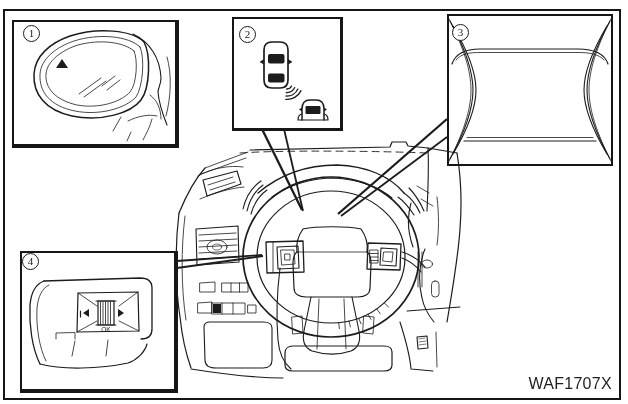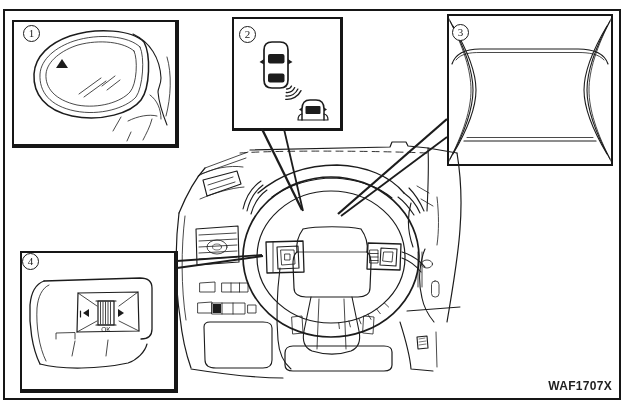--- a/index.html
+++ b/index.html
@@ -18,21 +18,21 @@
   .art .fill{fill:#1c1c1c;stroke:none;}
   .art .w15{stroke-width:1.5;} .art .w17{stroke-width:1.7;} .art .w13{stroke-width:1.3;}
   .art .w12{stroke-width:1.2;} .art .thin{stroke-width:0.8;} .art .vthin{stroke-width:0.6;}
   .art .wedge{stroke-width:2.3;stroke-linecap:butt;} .art .wedge2{stroke-width:1.8;stroke-linecap:butt;}
   .art .dash{stroke-dasharray:7 5;stroke-width:0.9;}
   .art text{stroke:none;fill:#1c1c1c;font-family:"Liberation Sans",sans-serif;}
   .num{position:absolute;width:17px;height:17px;border:1.4px solid #1c1c1c;border-radius:50%;
        box-sizing:border-box;display:flex;align-items:center;justify-content:center;
        font-family:"Liberation Serif",serif;font-size:11px;line-height:1;color:#1c1c1c;background:#fff;}
   .n1{left:23px;top:25px;} .n2{left:239px;top:26px;} .n3{left:452px;top:24px;} .n4{left:22px;top:253px;}
-  .figure-code{position:absolute;right:16px;bottom:11px;font-size:12px;font-weight:700;
+  .figure-code{position:absolute;right:16px;bottom:11px;font-size:16px;font-weight:400;
        letter-spacing:.3px;color:#1f1f1f;}
 </style>
 </head>
 <body>
 
 <div class="stage">
 
   <div class="outer-frame"></div>
   <div class="callout-box box1"></div>
   <div class="callout-box box2"></div>

